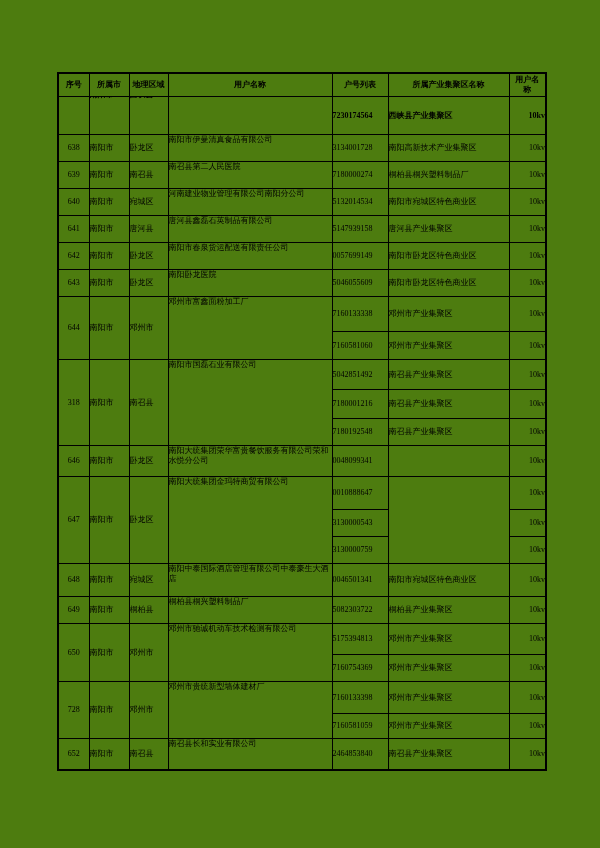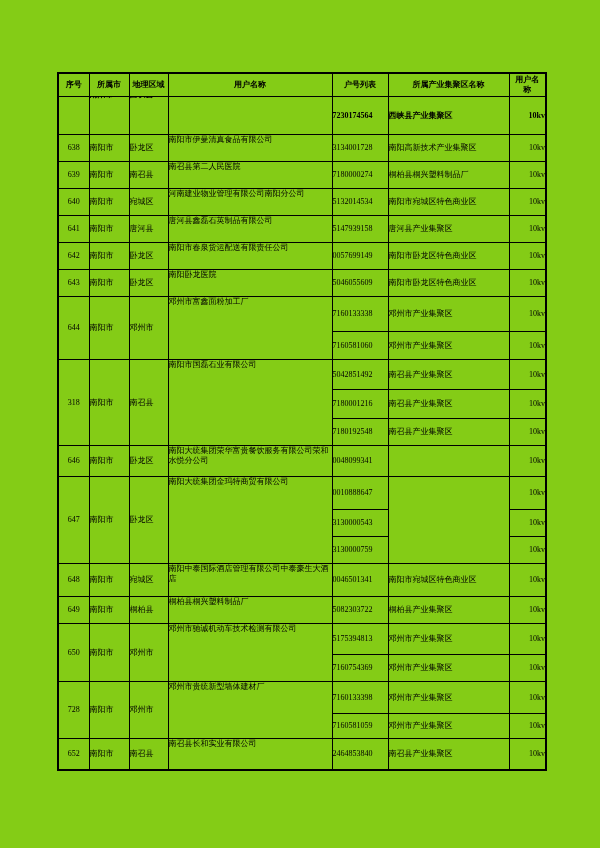--- a/index.html
+++ b/index.html
@@ -4,21 +4,21 @@
 <style>
   html, body {
     margin: 0;
     padding: 0;
     background: #ffffff;
   }
   .page {
     position: relative;
     width: 600px;
     height: 848px;
-    background: #84cc16;
+    background: #4d7c0f;
     overflow: hidden;
     font-family: "Liberation Serif", "DejaVu Serif", serif;
     color: #000000;
   }
   table.registry {
     position: absolute;
     left: 57px;
     top: 72px;
     width: 490px;
     table-layout: fixed;

